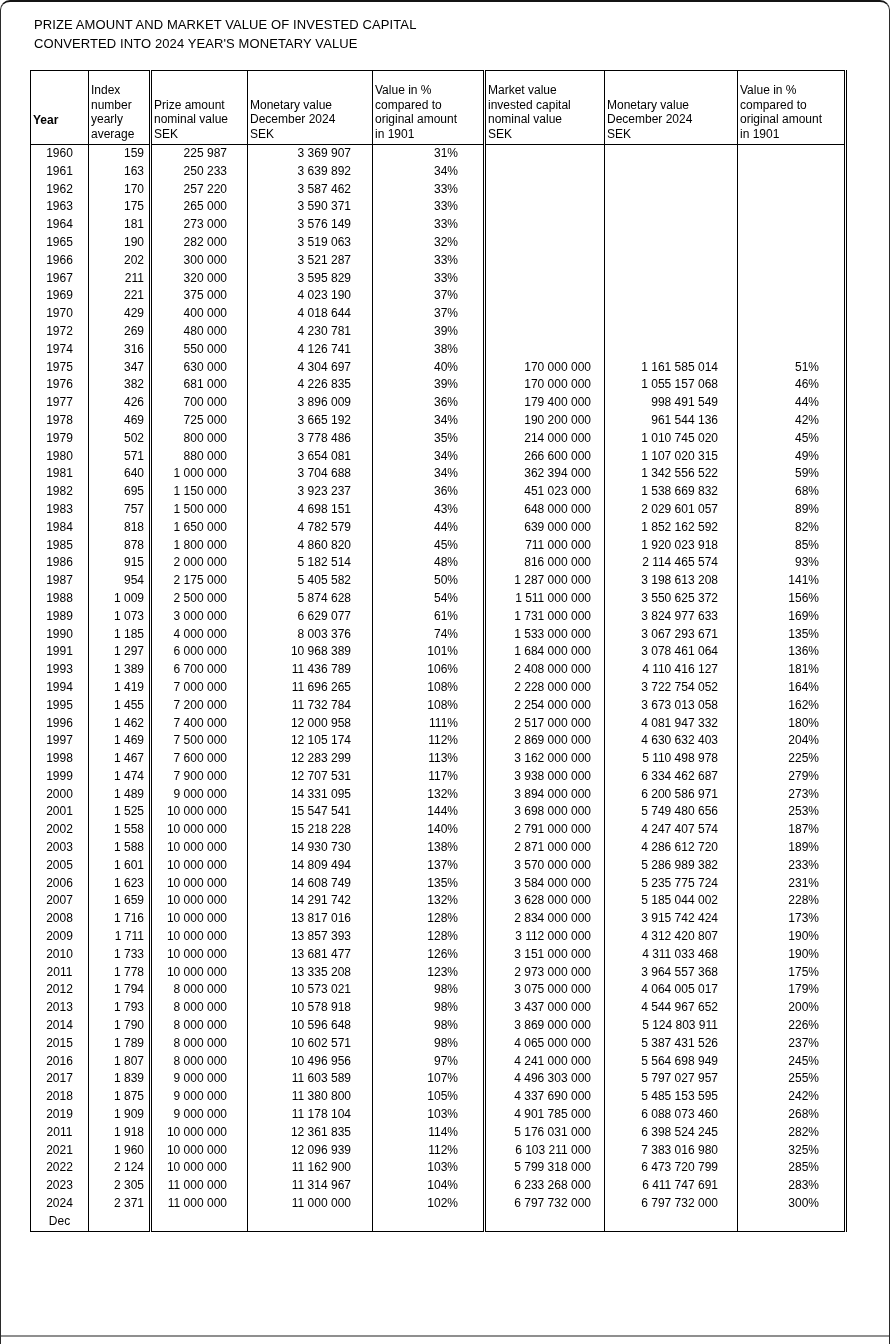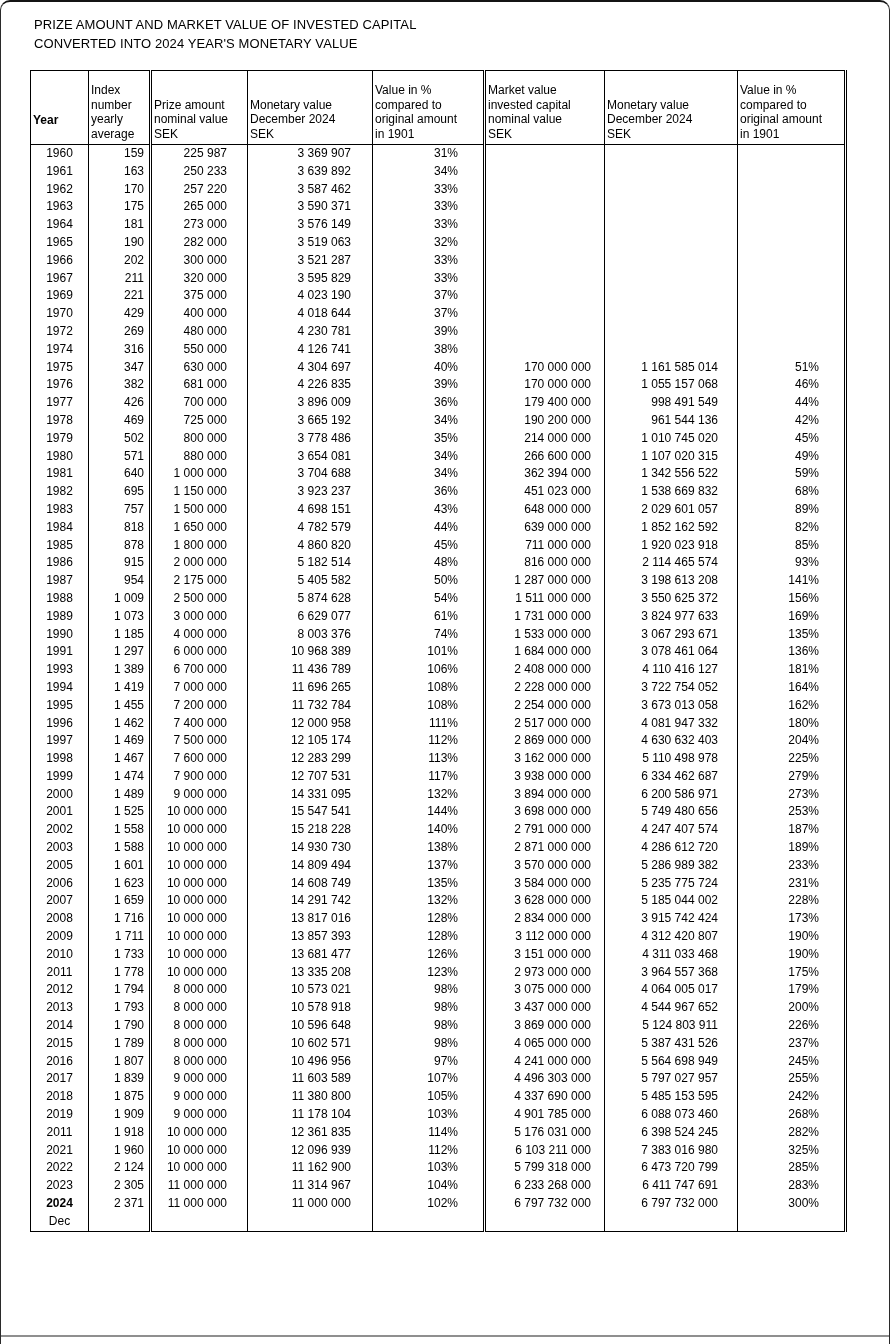--- a/index.html
+++ b/index.html
@@ -39,21 +39,21 @@
   }
   tbody td:first-child { border-left:none; text-align:center; }
   tbody td.num { text-align:right; }
   tbody td.p-idx { padding-right:5px; }
   tbody td.p-prz { padding-right:20px; }
   tbody td.p-mv1 { padding-right:21px; }
   tbody td.p-pc1 { padding-right:25px; }
   tbody td.p-mkt { padding-right:13px; }
   tbody td.p-mv2 { padding-right:19px; }
   tbody td.p-pc2 { padding-right:25px; }
-  tbody td.bold-year { font-weight:bold;margin-left:40px; }
+  tbody td.bold-year { font-weight:normal;margin-left:40px; }
 </style>
 </head>
 <body>
 
 <div class="page">
   <div class="doc-title">
     <div>PRIZE AMOUNT AND MARKET VALUE OF INVESTED CAPITAL</div>
     <div>CONVERTED INTO 2024 YEAR'S MONETARY VALUE</div>
   </div>
 

